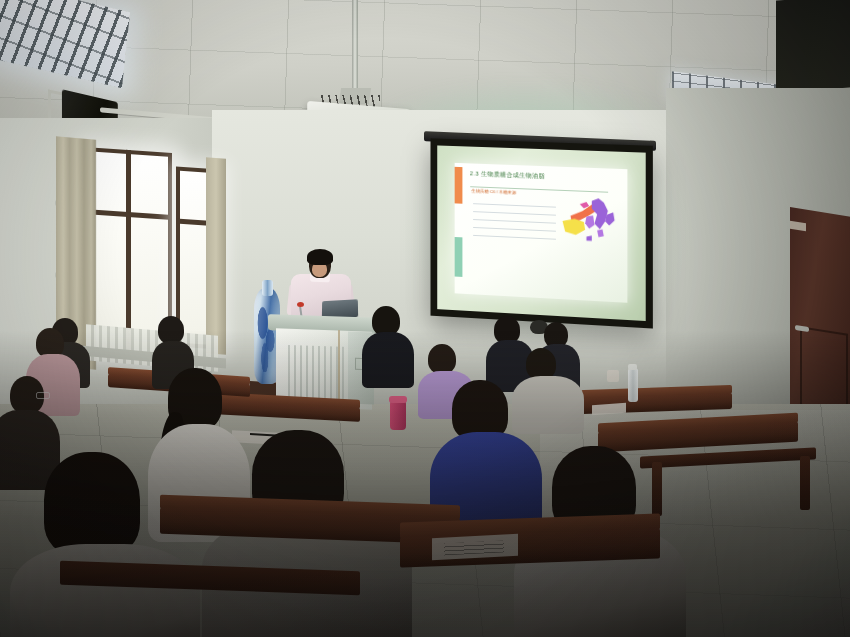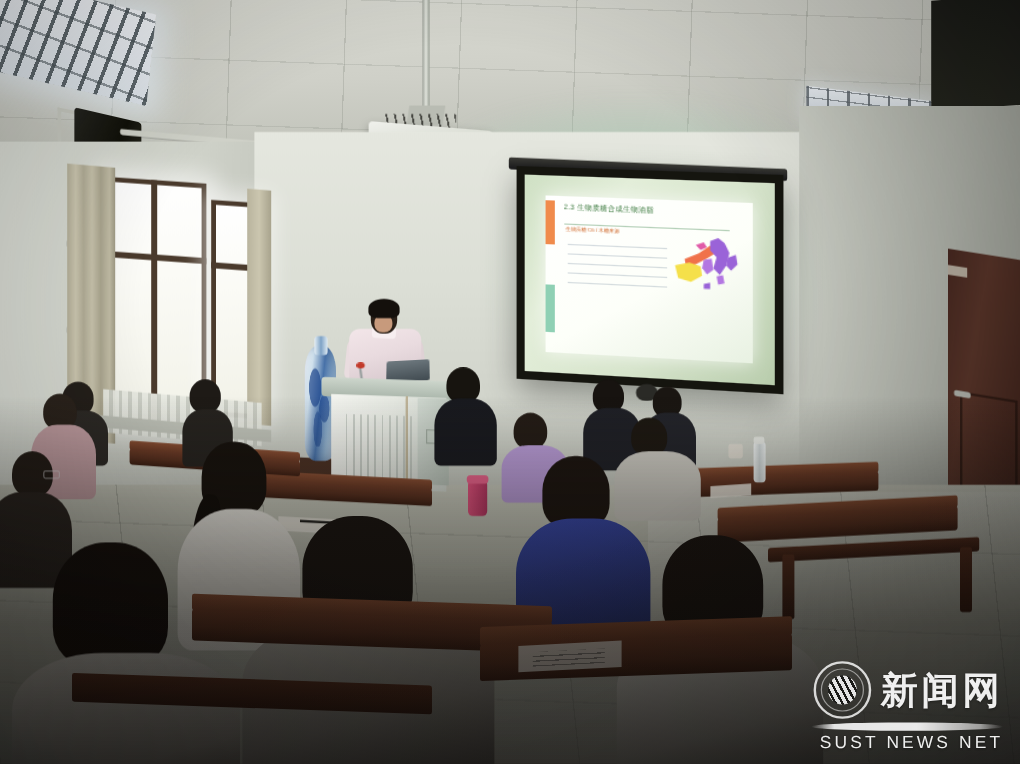--- a/index.html
+++ b/index.html
@@ -579,24 +579,14 @@
   <div class="desk abs" style="left:400px;top:533px;width:260px;height:30px;transform:skewY(-2deg);"></div>
 
   <div class="abs" style="left:432px;top:536px;width:86px;height:22px;background:#e6e3d9;transform:skewY(-3deg);opacity:.85;"></div>
   <div class="abs" style="left:444px;top:542px;width:60px;height:12px;background:repeating-linear-gradient(0deg,rgba(40,40,40,.45) 0 1px, transparent 1px 4px);transform:skewY(-3deg);"></div>
 
   <div class="bench abs" style="left:60px;top:566px;width:300px;height:24px;transform:skewY(2deg);"></div>
 
   <div id="dim" class="abs"></div>
   <div id="vignette" class="abs"></div>
 
-  <div id="watermark" class="abs">
-    <div id="wm-row">
-      <div id="wm-seal">
-        <div id="wm-seal-core"></div>
-      </div>
-      <div id="wm-cn">新闻网</div>
-    </div>
-    <div id="wm-brush"></div>
-    <div id="wm-en">SUST NEWS NET</div>
-  </div>
 
 </div>
 
 </body></html>

